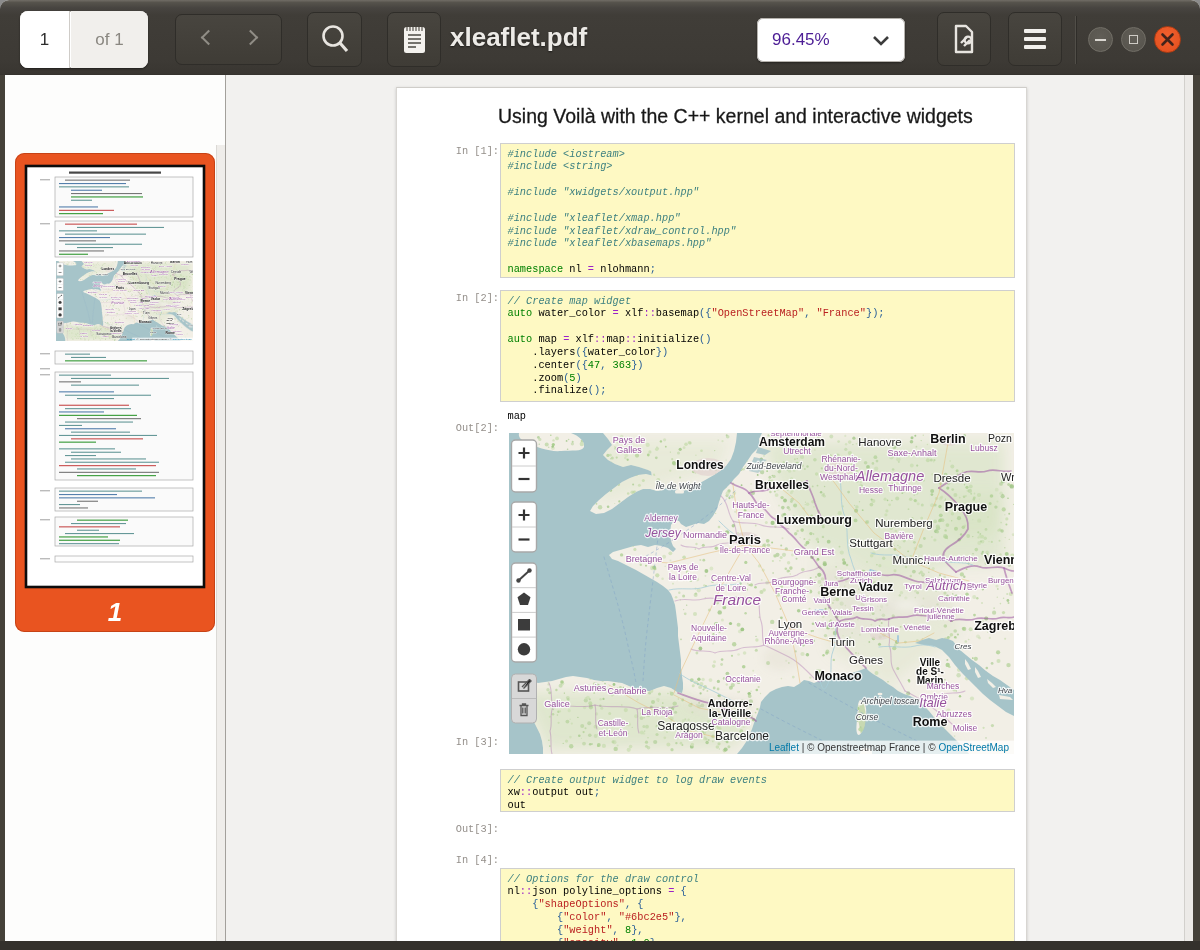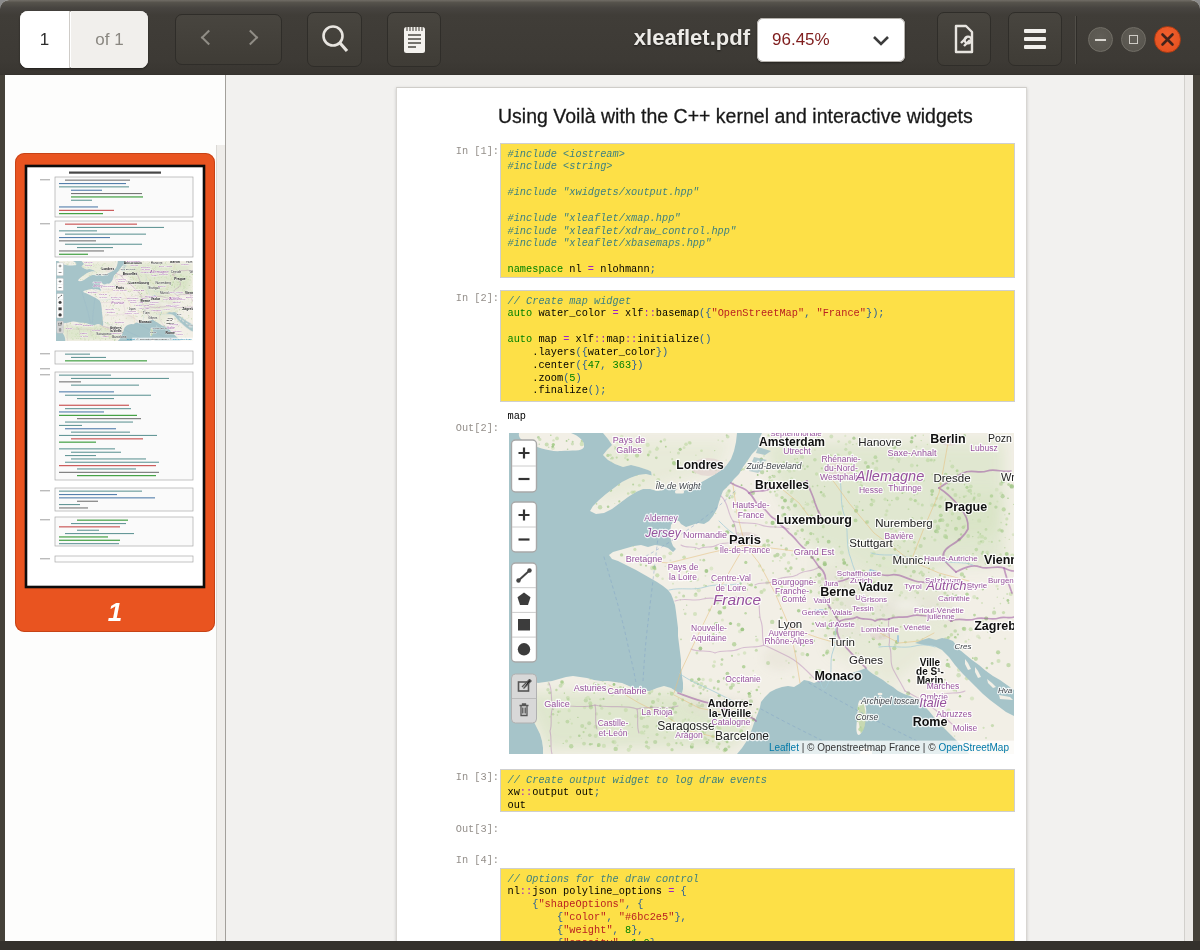--- a/index.html
+++ b/index.html
@@ -13,24 +13,24 @@
 #pagenum .l{position:absolute;left:0;top:0;width:50px;height:57px;background:#fff;border-right:1px solid #cfccc8;
  text-align:center;line-height:57px;font-size:17px;color:#2d2d2d}
 #pagenum .r{position:absolute;left:51px;top:0;right:0;height:57px;background:#f1efec;
  text-align:center;line-height:57px;font-size:17px;color:#8a8781}
 #navg{left:175px;top:14px;width:107px;height:51px}
 .chev{position:absolute;top:17px;width:11px;height:11px;border-left:2.6px solid #908d86;border-bottom:2.6px solid #908d86}
 #chL{left:27px;transform:rotate(45deg)}
 #chR{left:69px;transform:rotate(225deg)}
 #searchb{left:307px;top:12px;width:55px;height:55px}
 #notesb{left:387px;top:12px;width:54px;height:55px}
-#wtitle{position:absolute;left:450px;top:0;width:300px;height:75px;line-height:75px;text-align:right;
- font-size:22px;font-weight:bold;color:#edebe7;text-shadow:0 1px 2px rgba(0,0,0,.55)}
+#wtitle{position:absolute;left:450px;top:0;width:300px;height:75px;line-height:75px;text-align:left;
+ font-size:26px;font-weight:bold;color:#edebe7;text-shadow:0 1px 2px rgba(0,0,0,.55)}
 #zoomw{position:absolute;left:757px;top:18px;width:148px;height:44px;border-radius:6px;background:#fff;
- box-shadow:0 1px 2px rgba(0,0,0,.4),inset 0 0 0 1px #b5b2ad;line-height:44px;font-size:17px;color:#7f1d1d;padding-left:15px}
+ box-shadow:0 1px 2px rgba(0,0,0,.4),inset 0 0 0 1px #b5b2ad;line-height:44px;font-size:17px;color:#4c1d95;padding-left:15px}
 #annotb{left:937px;top:12px;width:54px;height:54px}
 #menub{left:1008px;top:12px;width:54px;height:54px}
 #tsep{position:absolute;left:1075px;top:16px;width:1px;height:48px;background:#514e48;box-shadow:1px 0 0 #2f2d29}
 .wc{position:absolute;top:27px;width:25px;height:25px;border-radius:50%}
 #wmin{left:1088px;background:radial-gradient(circle at 50% 40%,#615e57,#55524b);border:1px solid #726f67}
 #wmax{left:1121px;background:radial-gradient(circle at 50% 40%,#615e57,#55524b);border:1px solid #726f67}
 #wclose{left:1154px;width:27px;height:27px;top:26px;background:radial-gradient(circle at 50% 35%,#f2602e,#e14e1d);border:1px solid #b13c12}
 #wmin i{position:absolute;left:6px;top:11px;width:11px;height:2.4px;background:#d9d6d0}
 #wmax i{position:absolute;left:7px;top:7px;width:9px;height:9px;border:1.8px solid #cfccc6}
 #wclose svg,#wmin i,#wmax i{display:block}
@@ -39,21 +39,21 @@
 #redge{position:absolute;right:0;top:75px;width:7px;bottom:0;background:#454139}
 #bedge{position:absolute;left:0;bottom:0;width:1200px;height:9px;background:#34312c;z-index:60}
 #sidebar{position:absolute;left:5px;top:75px;width:221px;bottom:9px;background:#fdfdfc;border-right:1px solid #a3a09b}
 #sbhead{position:absolute;left:0;top:0;width:100%;height:69px;background:#f2f1ef;
  border-bottom:1px solid #c6c4c0;box-shadow:0 -2px 0 #dddbd7 inset}
 #sbhead .t{position:absolute;left:26px;top:21px;font-size:17.5px;color:#3a3d42}
 #sbtrough{position:absolute;right:0;top:70px;bottom:0;width:9px;background:#efedea;border-left:1px solid #dbd9d5}
 #mscroll{position:absolute;right:7px;top:75px;bottom:9px;width:9px;background:#eceae7;border-left:1px solid #d2d0cc;z-index:5}
 #page{position:absolute;left:396px;top:87px;width:631px;height:863px;background:#fff;border:1px solid #d8d6d2;border-top:1px solid #cfcdc9;box-shadow:0 1px 3px rgba(0,0,0,.18)}
 #ptitle{position:absolute;left:101px;top:17px;font-size:19.5px;color:#161616;white-space:nowrap;letter-spacing:0px;-webkit-text-stroke:0.3px #2a2a2a}
-.cell{position:absolute;left:103px;width:515px;background:#fde047;border:1px solid #cfcfcf}
+.cell{position:absolute;left:103px;width:515px;background:#fef9c3;border:1px solid #cfcfcf}
 .cell pre{font-family:"Liberation Mono",monospace;font-size:10.3px;line-height:12.85px;color:#000;margin:3.5px 0 0 6.5px}
 .plabel{position:absolute;width:98px;text-align:right;font-family:"Liberation Mono",monospace;
  font-size:10.3px;color:#948f8a}
 .c{color:#3d8080;font-style:italic}
 .k{color:#008000;font-weight:normal}
 .s{color:#ba2121}
 .n{color:#008000}
 .o{color:#9a22c8}
 .p{color:#2a6099}
 .maplab text{fill:#96519d;paint-order:stroke;stroke:#fff;stroke-width:2.4px;stroke-opacity:.8;stroke-linejoin:round}
@@ -1763,21 +1763,21 @@
     .center<span class="p">({</span><span class="n">47</span><span class="p">,</span> <span class="n">363</span><span class="p">})</span>
     .zoom<span class="p">(</span><span class="n">5</span><span class="p">)</span>
     .finalize<span class="p">();</span>
 
 map</pre>
       </div>
   <div class="plabel" style="left:4px;top:334px">Out[2]:</div>
   <svg style="position:absolute;left:112px;top:345px" width="505" height="321">
         <use href="#mapart"></use>
       </svg>
-  <div class="plabel" style="left:4px;top:683px">In [3]:</div>
+  <div class="plabel" style="left:4px;top:648px">In [3]:</div>
   <div class="cell" style="top:681px;height:43px">
         <pre><span class="c">// Create output widget to log draw events</span>
 xw<span class="o">::</span>output out<span class="p">;</span>
 out</pre>
       </div>
   <div class="plabel" style="left:4px;top:735px">Out[3]:</div>
   <div class="plabel" style="left:4px;top:766px">In [4]:</div>
   <div class="cell" style="top:780px;height:98px">
         <pre><span class="c">// Options for the draw control</span>
 nl<span class="o">::</span>json polyline_options <span class="o">=</span> <span class="p">{</span>

